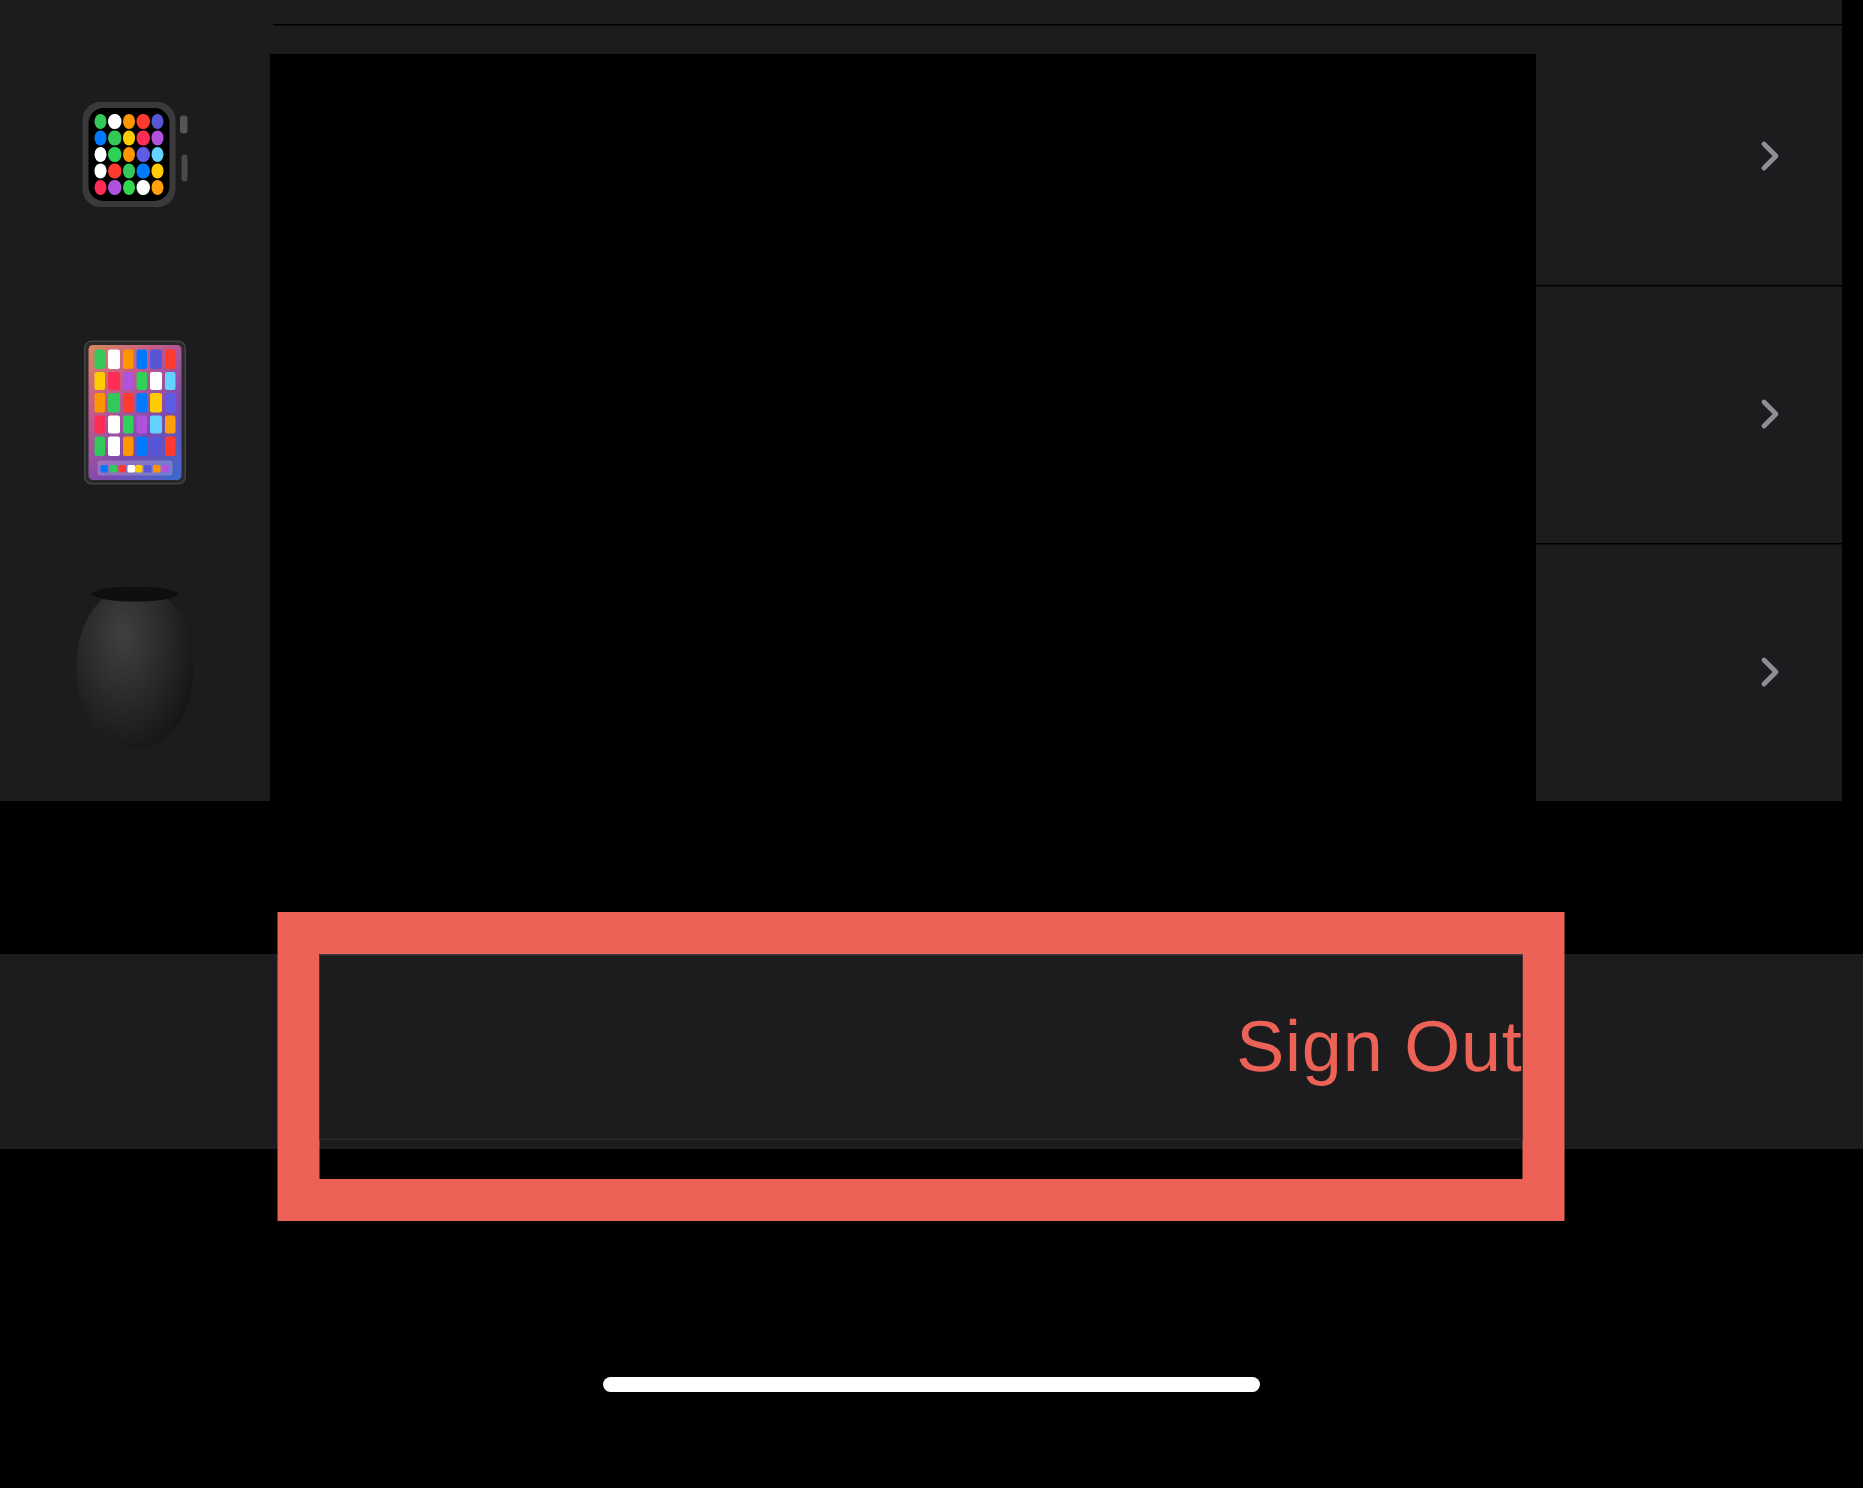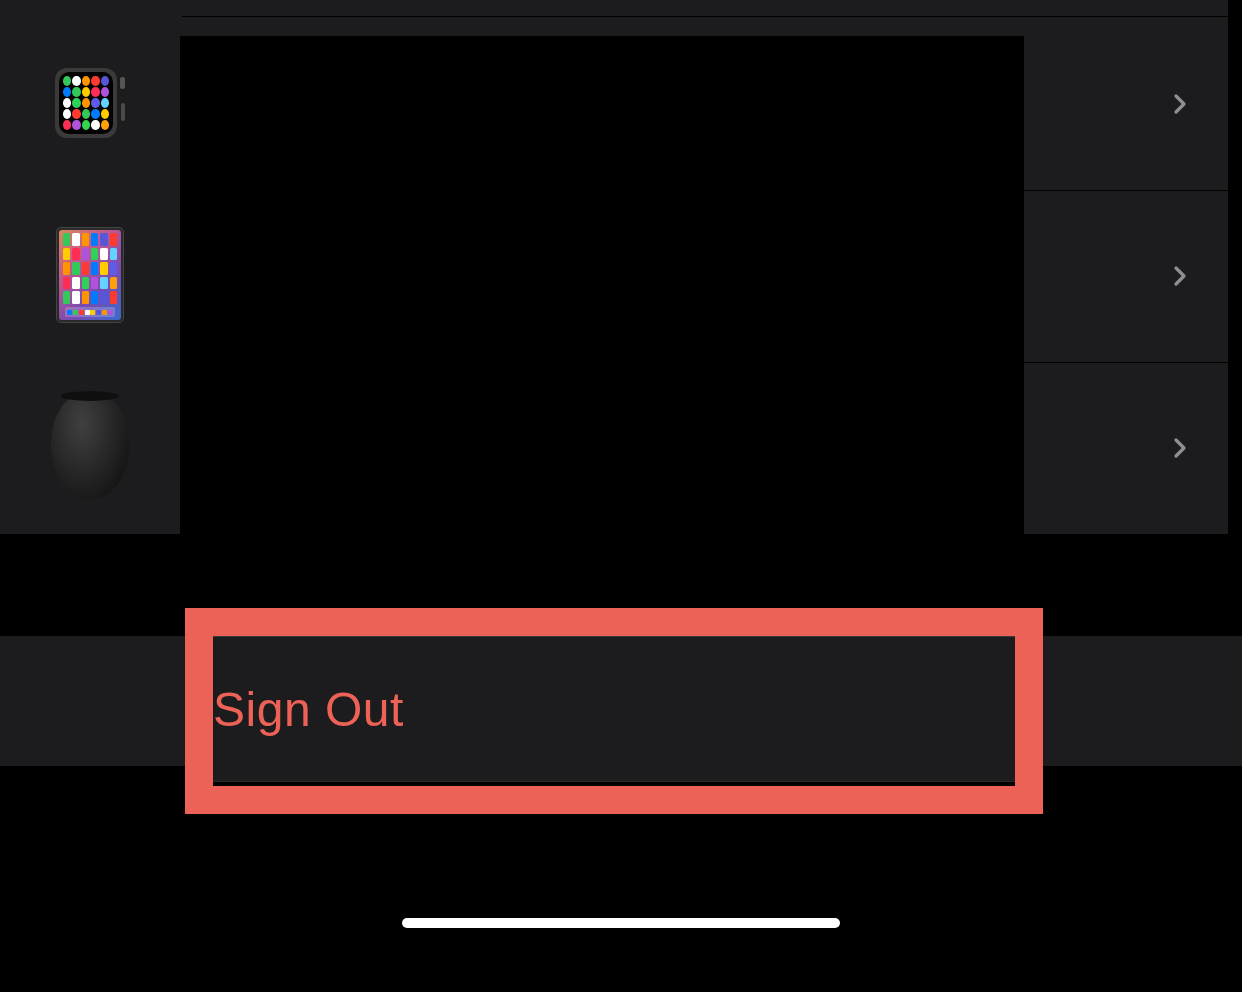--- a/index.html
+++ b/index.html
@@ -224,25 +224,25 @@
       height: 206px;
       border: 28px solid #ed6256;
       box-sizing: border-box;
       z-index: 10;
     }
     .signout-panel {
       position: absolute;
       top: 636px;
       left: 213px;
       width: 802px;
-      height: 146px;
+      height: 124px;
       background: #1c1c1e;
       display: flex;
       align-items: center;
-      justify-content: flex-start;
+      justify-content: flex-end;
       z-index: 11;
     }
     .signout-text {
       font-size: 48px;
       font-weight: 400;
       color: #ed6256;
       letter-spacing: 0.5px;
     }
     .signout-panel::before {
       content: "";

